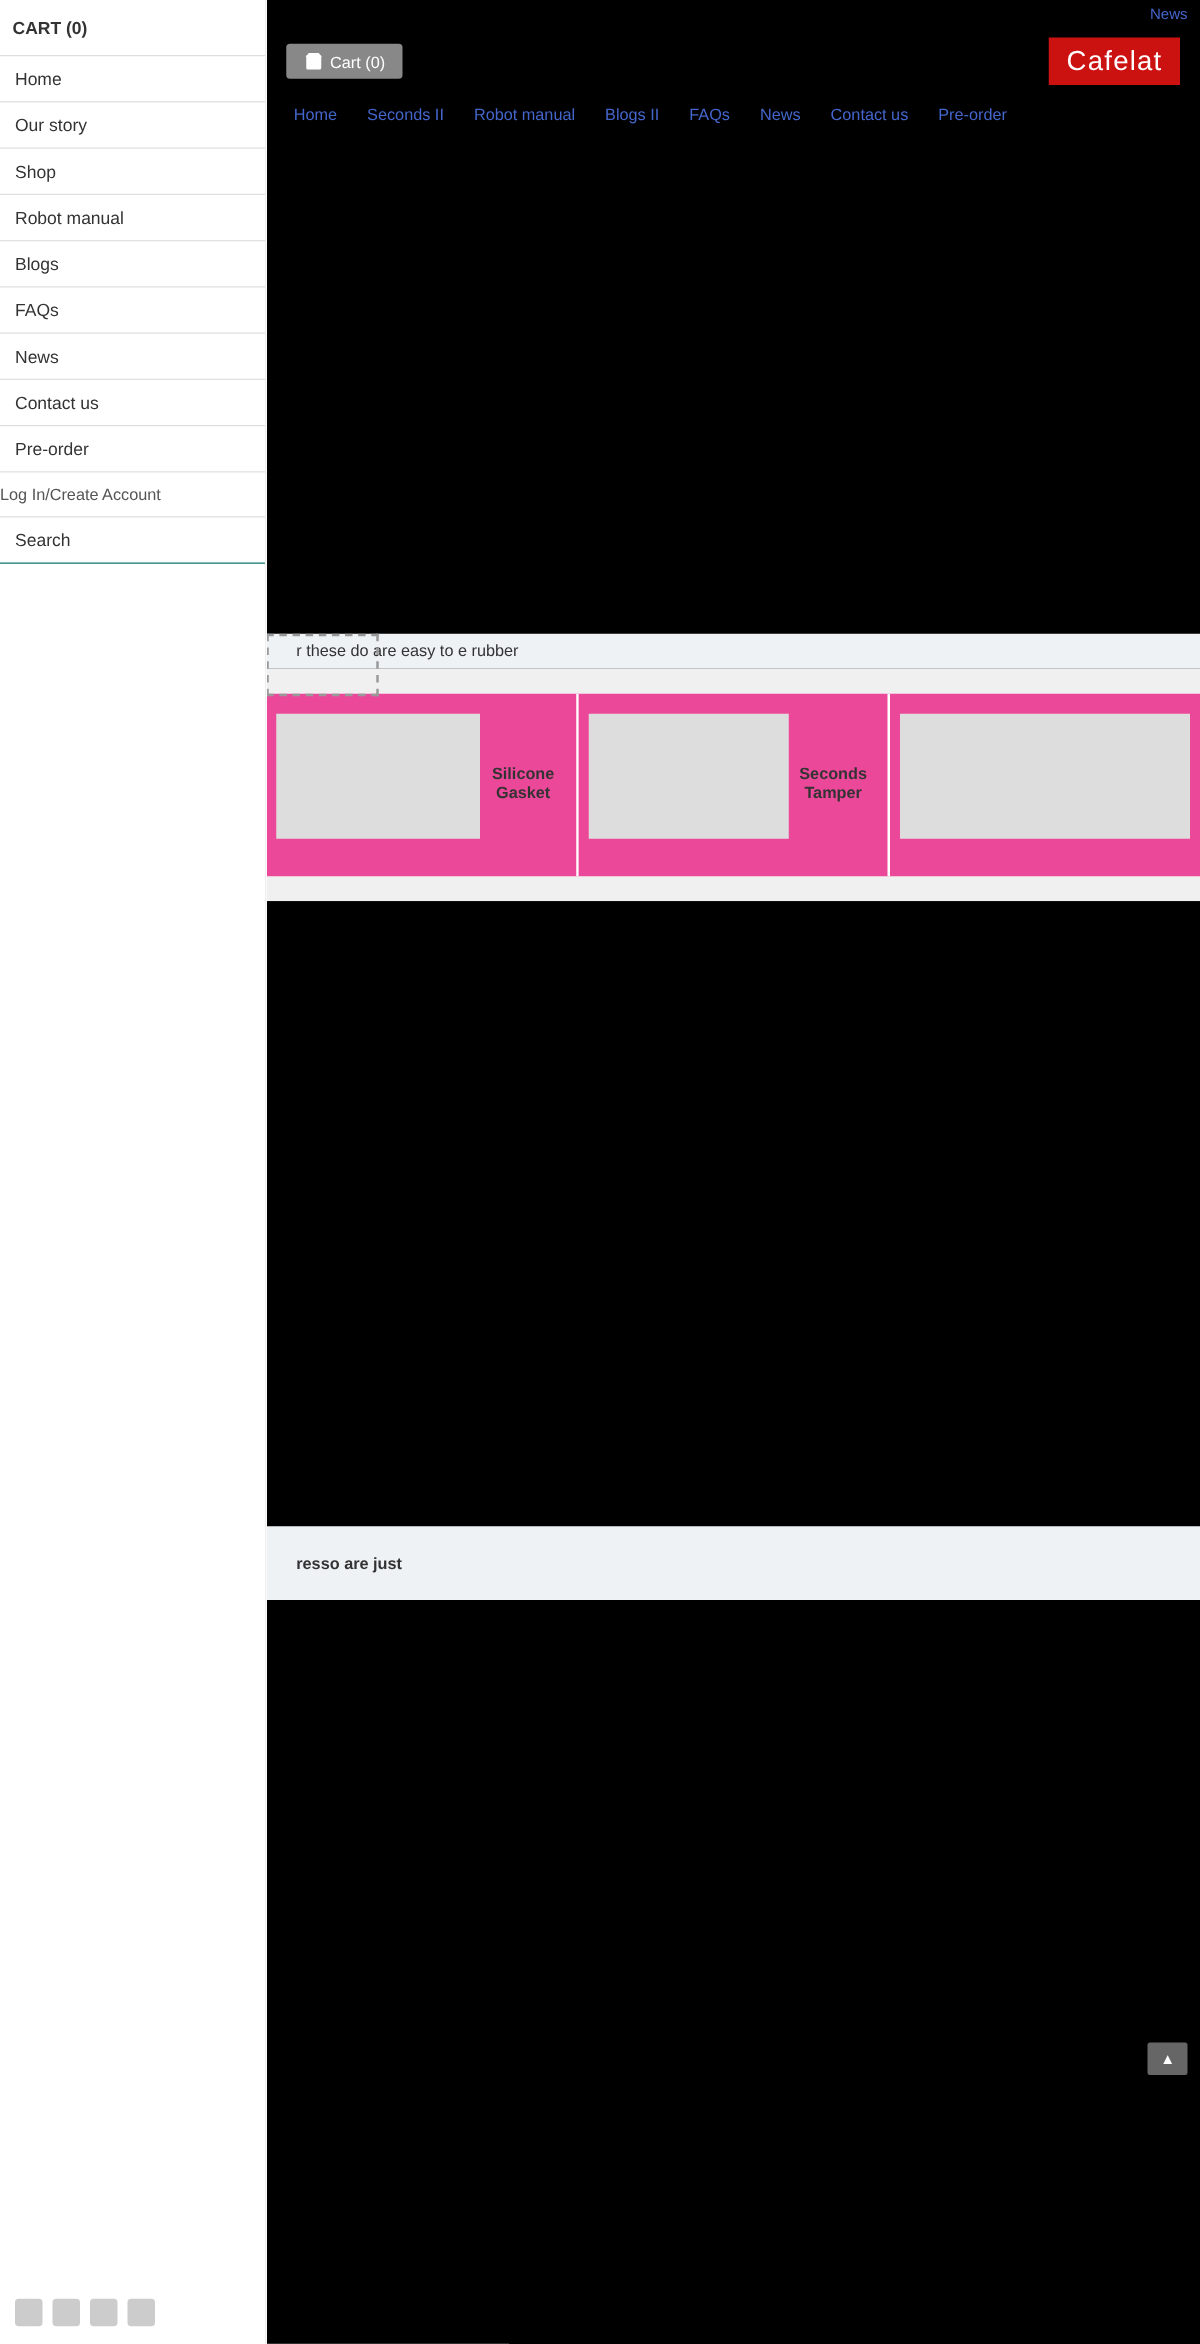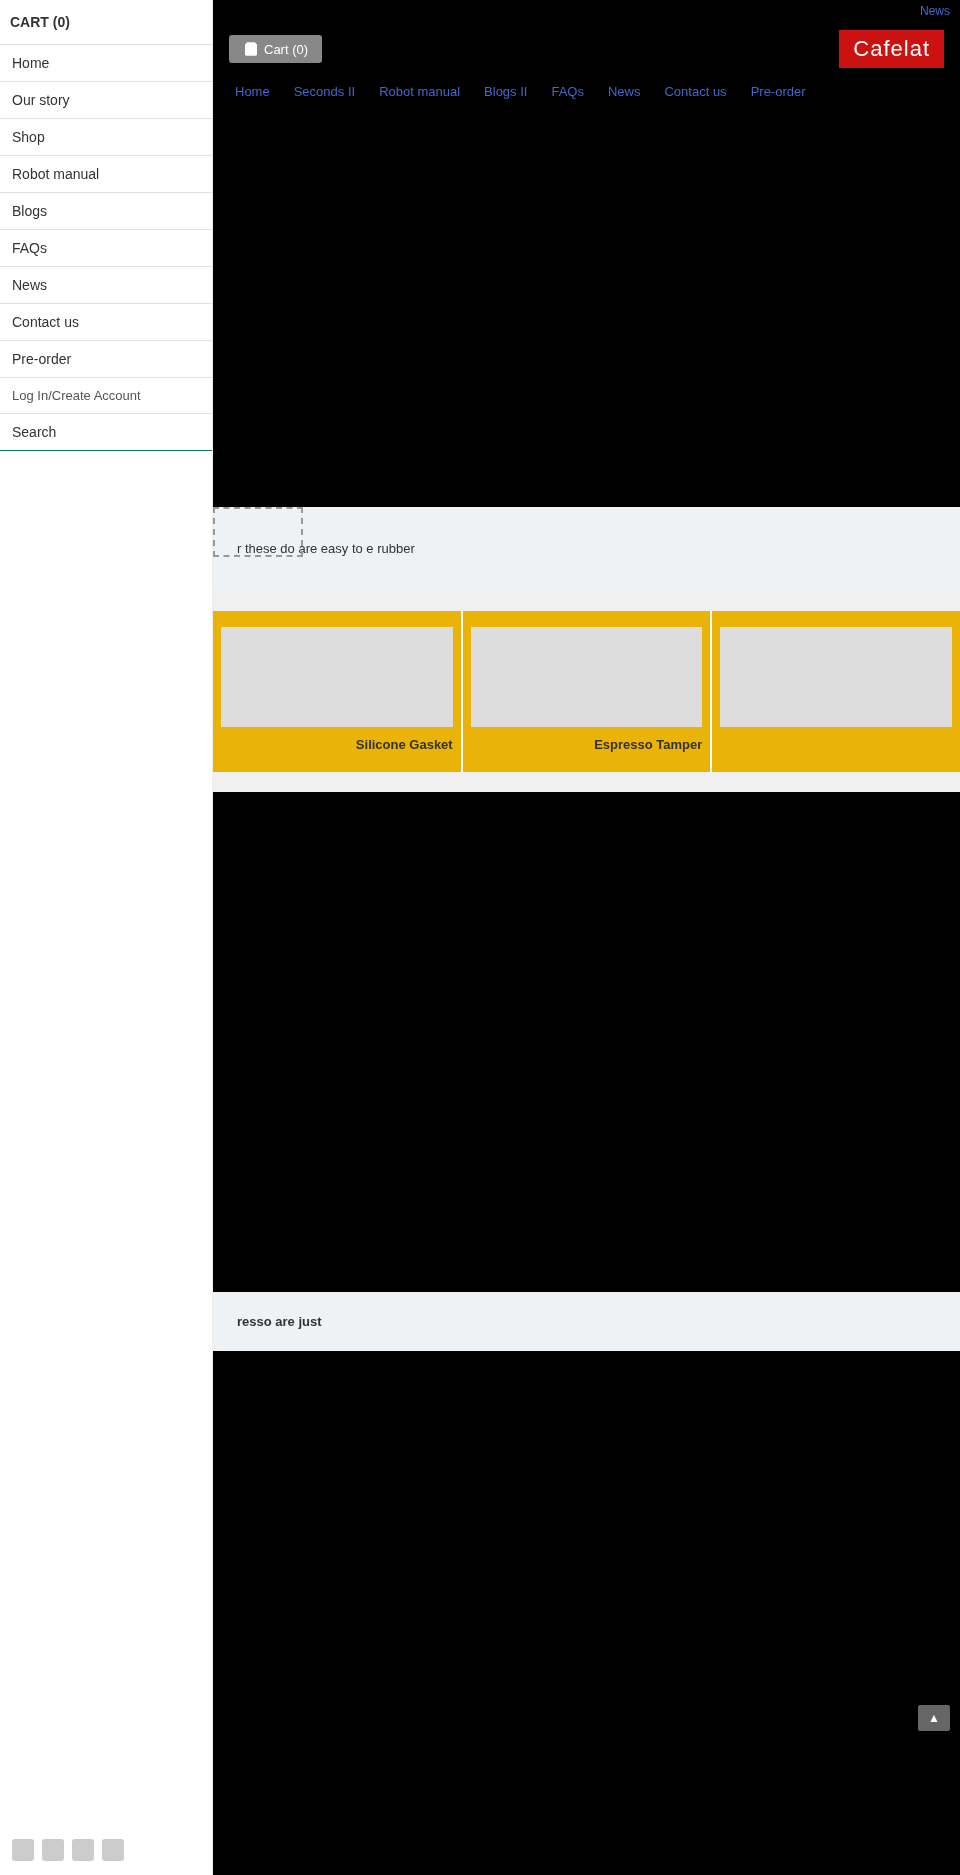--- a/index.html
+++ b/index.html
@@ -32,21 +32,21 @@
     }
     .sidebar-nav a {
       display: block;
       padding: 10px 12px;
       font-size: 14px;
       color: #333;
       text-decoration: none;
       border-bottom: 1px solid #e0e0e0;
     }
     .sidebar-login {
-      padding: 10px 12px;
+      padding: 10px 0;
       font-size: 13px;
       color: #555;
       border-bottom: 1px solid #e0e0e0;
       cursor: pointer;
     }
     .sidebar-search {
       padding: 10px 12px;
       font-size: 14px;
       color: #333;
       border-bottom: 1px solid #0f766e;
@@ -134,45 +134,45 @@
     .hero-section {
       background: #000;
       height: 400px;
       width: 100%;
     }
 
     
     .product-intro-card {
       background: #eef2f5;
       margin: 0;
-      padding: 32px 24px;
+      padding: 4px 24px;
       position: relative;
     }
     .product-intro-text {
       font-size: 13px;
       color: #333;
       line-height: 1.5;
     }
 
     
     .products-section {
       background: #f0f0f0;
       padding: 20px 0;
     }
     .products-row {
       display: flex;
       gap: 0;
     }
     .product-card {
-      background: #eab308;
+      background: #ec4899;
       flex: 1;
       min-width: 0;
       display: flex;
-      flex-direction: column;
-      align-items: flex-end;
+      flex-direction: row;
+      align-items: center;
       padding: 16px 8px 20px;
       border-right: 2px solid #fff;
     }
     .product-card:last-child { border-right: none; }
     .product-image-placeholder {
       width: 100%;
       height: 100px;
       background: #ddd;
       margin-bottom: 10px;
     }
@@ -296,21 +296,21 @@
   </div>
 
   <div class="products-section">
     <div class="products-row">
       <div class="product-card">
         <div class="product-image-placeholder"></div>
         <span class="product-name">Silicone Gasket</span>
       </div>
       <div class="product-card">
         <div class="product-image-placeholder"></div>
-        <span class="product-name">Espresso Tamper</span>
+        <span class="product-name">Seconds Tamper</span>
       </div>
       <div class="product-card">
         <div class="product-image-placeholder"></div>
         <span class="product-name"></span>
       </div>
     </div>
   </div>
 
   <div class="black-section-2"></div>
 

